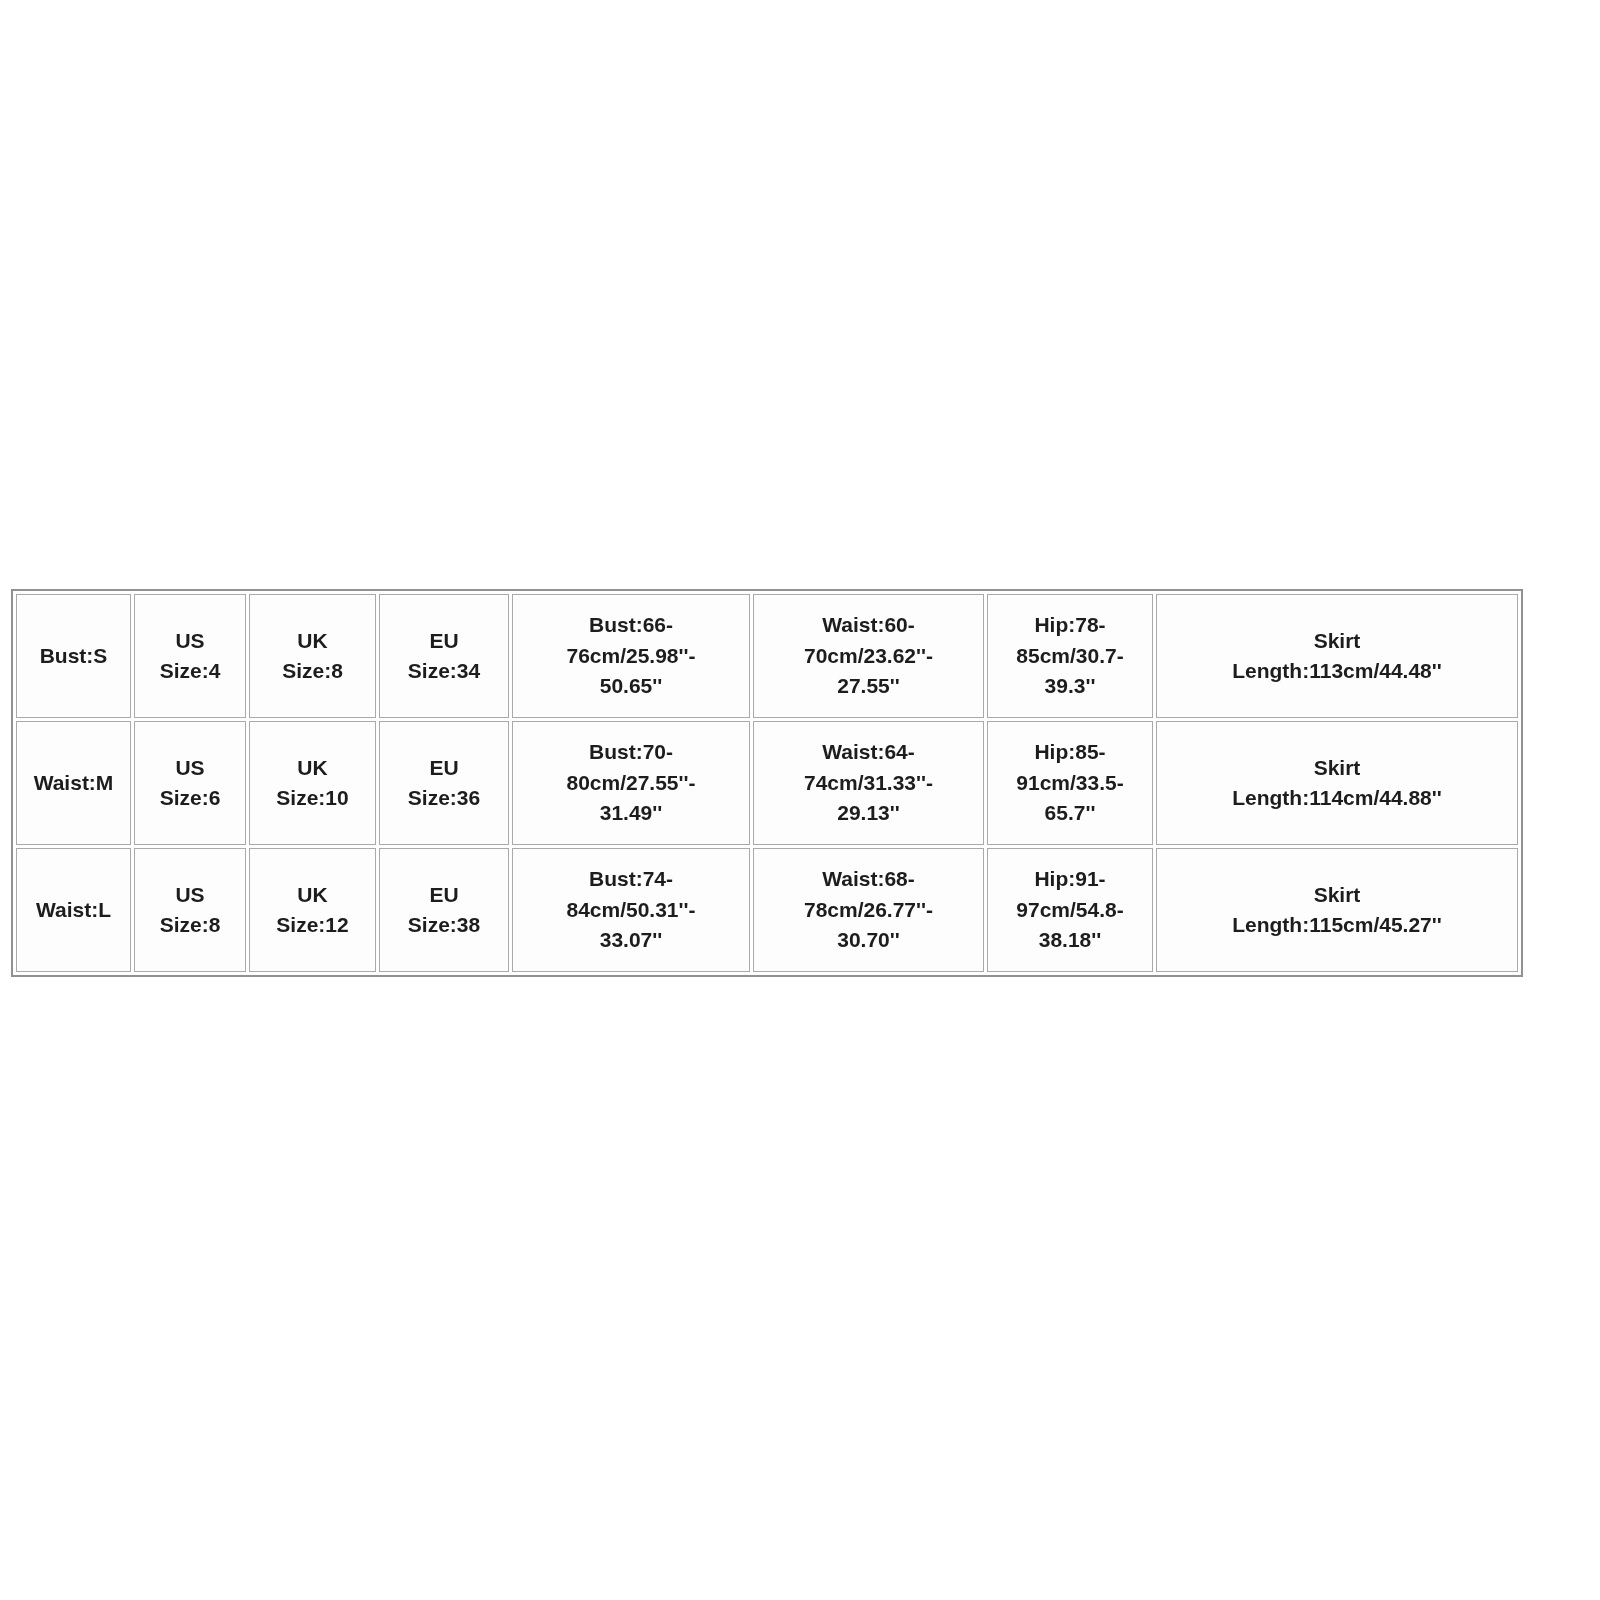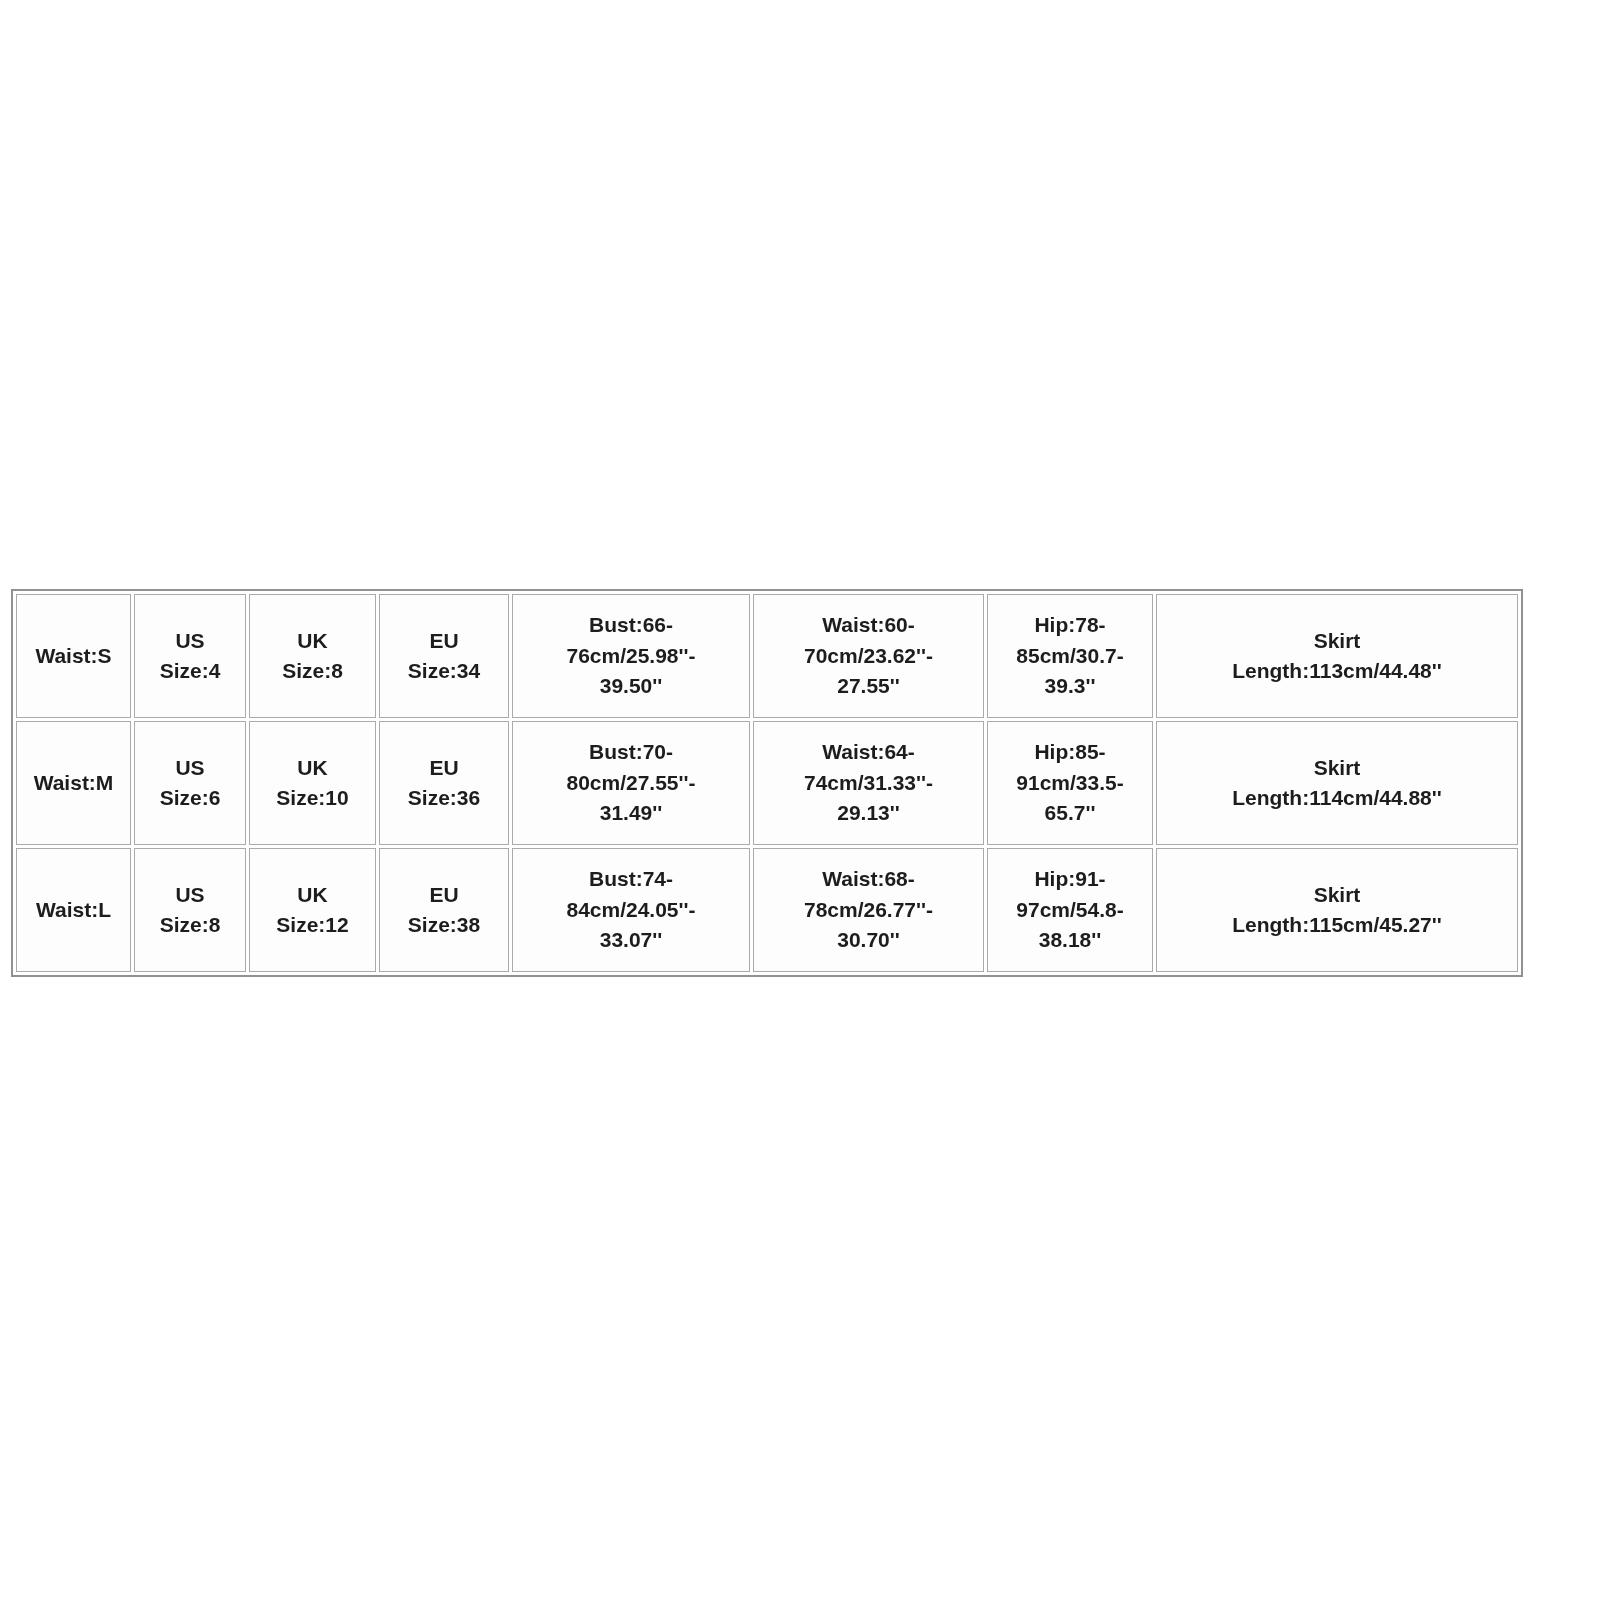--- a/index.html
+++ b/index.html
@@ -52,30 +52,30 @@
       <col style="width:112px">
       <col style="width:127px">
       <col style="width:130px">
       <col style="width:238px">
       <col style="width:231px">
       <col style="width:166px">
       <col style="width:362px">
     </colgroup>
     <tbody>
       <tr>
-        <td>Waist:S</td>
+        <td>Bust:S</td>
         <td>US
 Size:4</td>
         <td>UK
 Size:8</td>
         <td>EU
 Size:34</td>
         <td>Bust:66-
 76cm/25.98''-
-39.50''</td>
+50.65''</td>
         <td>Waist:60-
 70cm/23.62''-
 27.55''</td>
         <td>Hip:78-
 85cm/30.7-
 39.3''</td>
         <td>Skirt
 Length:113cm/44.48''</td>
       </tr>
       <tr>
@@ -100,21 +100,21 @@
       </tr>
       <tr>
         <td>Waist:L</td>
         <td>US
 Size:8</td>
         <td>UK
 Size:12</td>
         <td>EU
 Size:38</td>
         <td>Bust:74-
-84cm/24.05''-
+84cm/50.31''-
 33.07''</td>
         <td>Waist:68-
 78cm/26.77''-
 30.70''</td>
         <td>Hip:91-
 97cm/54.8-
 38.18''</td>
         <td>Skirt
 Length:115cm/45.27''</td>
       </tr>

